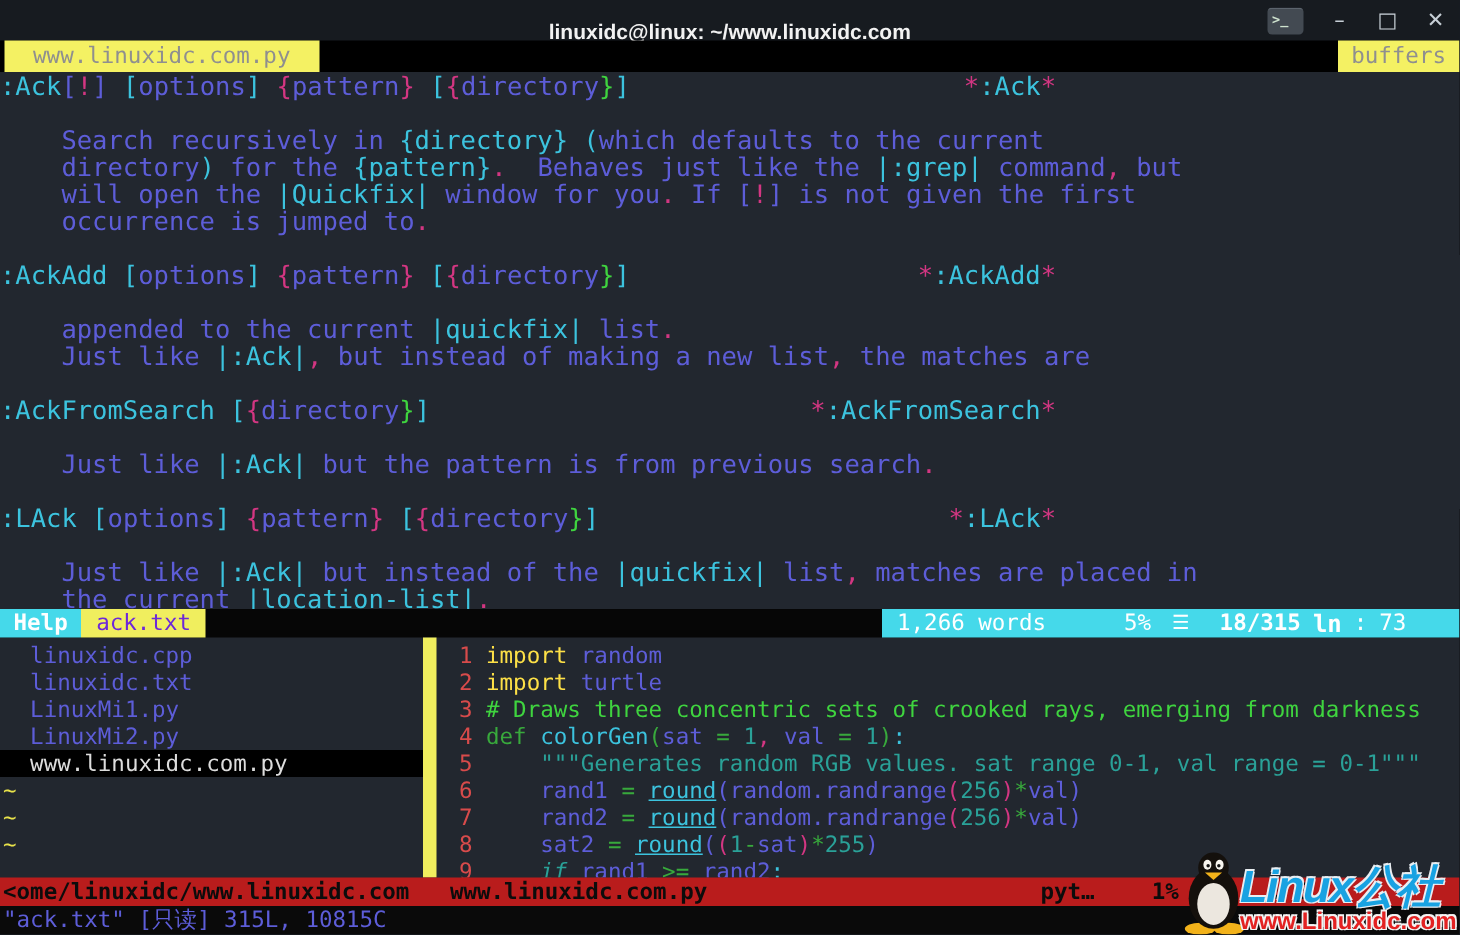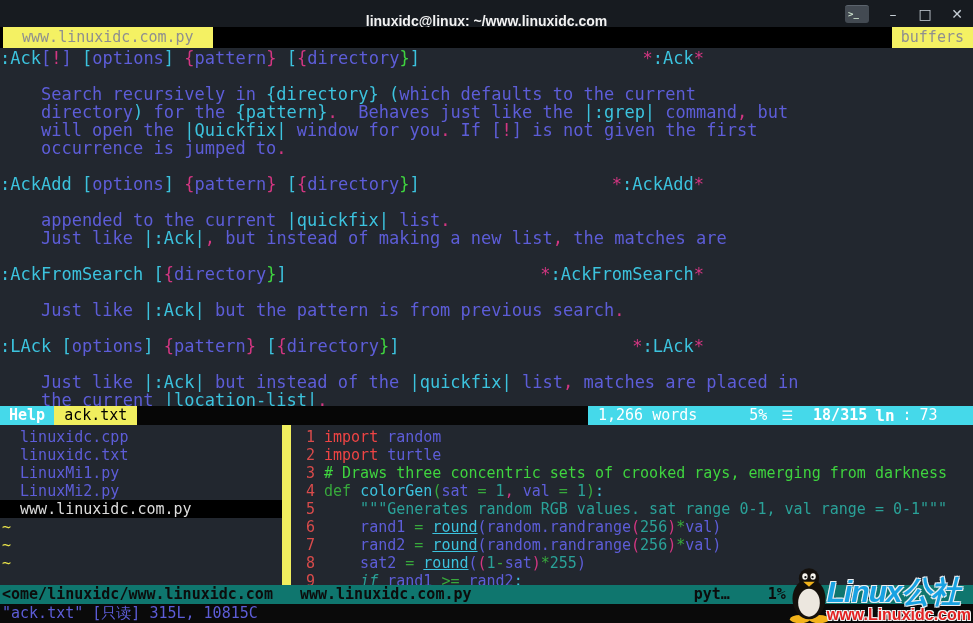--- a/index.html
+++ b/index.html
@@ -48,30 +48,30 @@
   }
   .hline { position:relative; height:18px; white-space:pre; }
   .htag { position:absolute; left:704px; transform:translateX(-100%); top:0; }
   
   .s-v { color:#5d5dd8; }
   .s-c { color:#3cc3de; }
   .s-m { color:#d33682; }
   .s-g { color:#38a93c; }
   .s-G { color:#3fd43f; }
   .s-t { color:#2aa198; }
-  .s-r { color:#ef4444; }
+  .s-r { color:#fde047; }
   .s-b { color:#3cc3de; text-decoration:underline; }
   .s-ti { color:#2aa198; font-style:italic; }
   
   .statusline {
     position:absolute; left:0; top:406px; width:973px; height:19px;
     background:#060606; display:flex; align-items:stretch; font-size:15px; line-height:19px;
   }
   .st-mode { background:#45d9ea; color:#ffffff; font-weight:bold; padding:0 9px; white-space:pre; }
-  .st-file { background:#f0ee5e; color:#000000; padding:0 10px; white-space:pre; }
+  .st-file { background:#f0ee5e; color:#6d28d9; padding:0 10px; white-space:pre; }
   .st-fill { flex:1; }
   .st-right {
     width:385px; background:#45d9ea; color:#ffffff; display:flex;
     align-items:center; padding:0 10px; white-space:pre;
   }
   .st-words {}
   .st-pct { margin-left:52px; }
   .st-menu { margin-left:14px; font-size:13px; }
   .st-pos { margin-left:20px; font-weight:bold; }
   .st-ln { margin-left:8px; font-weight:bold; font-size:16px; }
@@ -92,21 +92,21 @@
   .code-pane {
     position:absolute; left:291px; top:0; width:682px; height:160px;
     padding-top:3px; font-size:15px; line-height:18px; overflow:hidden;
   }
   .crow { height:18px; white-space:pre; display:flex; }
   .cnum { width:24px; text-align:right; color:#d84b4b; flex:none; margin-right:9px; }
   .ctext { white-space:pre; }
   
   .bottombar {
     position:absolute; left:0; top:585px; width:973px; height:19px;
-    background:#0f766e; color:#0c0c0c; font-size:15px; line-height:19px;
+    background:#b91c1c; color:#0c0c0c; font-size:15px; line-height:19px;
     display:flex; white-space:pre; font-weight:bold;
   }
   .bb-path { margin-left:2px; }
   .bb-file { margin-left:27px; }
   .bb-fill { flex:1; }
   .bb-ft { }
   .bb-pct { margin-left:38px; }
   .bb-pos { margin-left:42px; margin-right:100px; }
   
   .cmdline {

